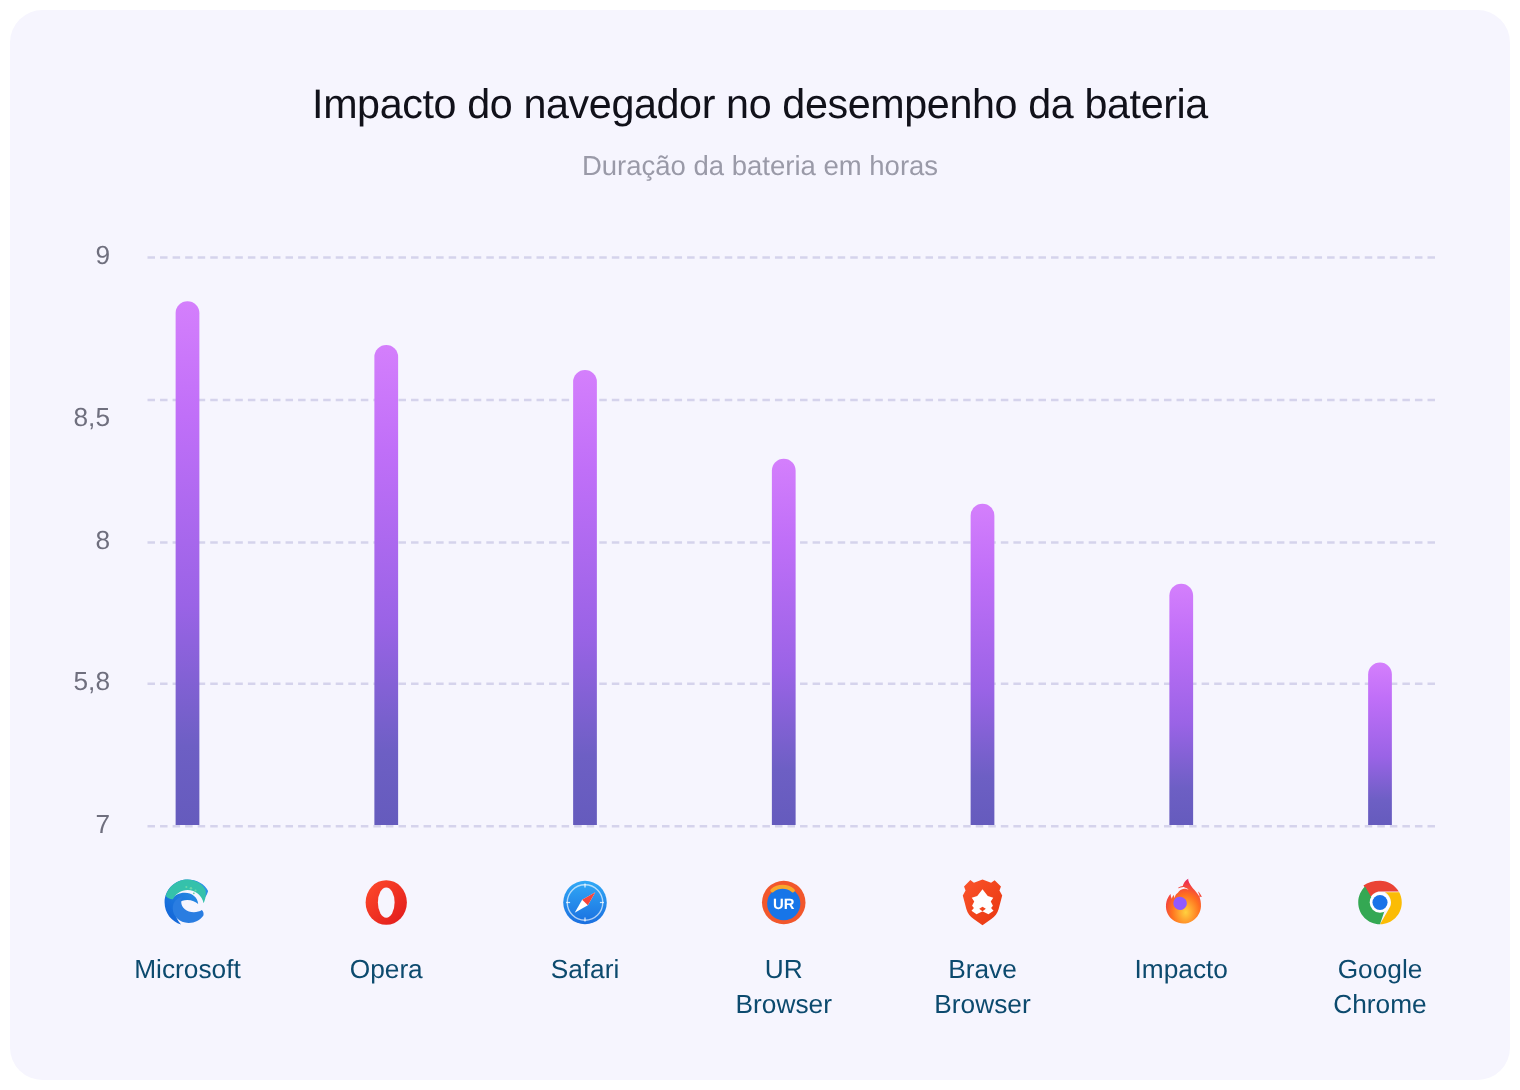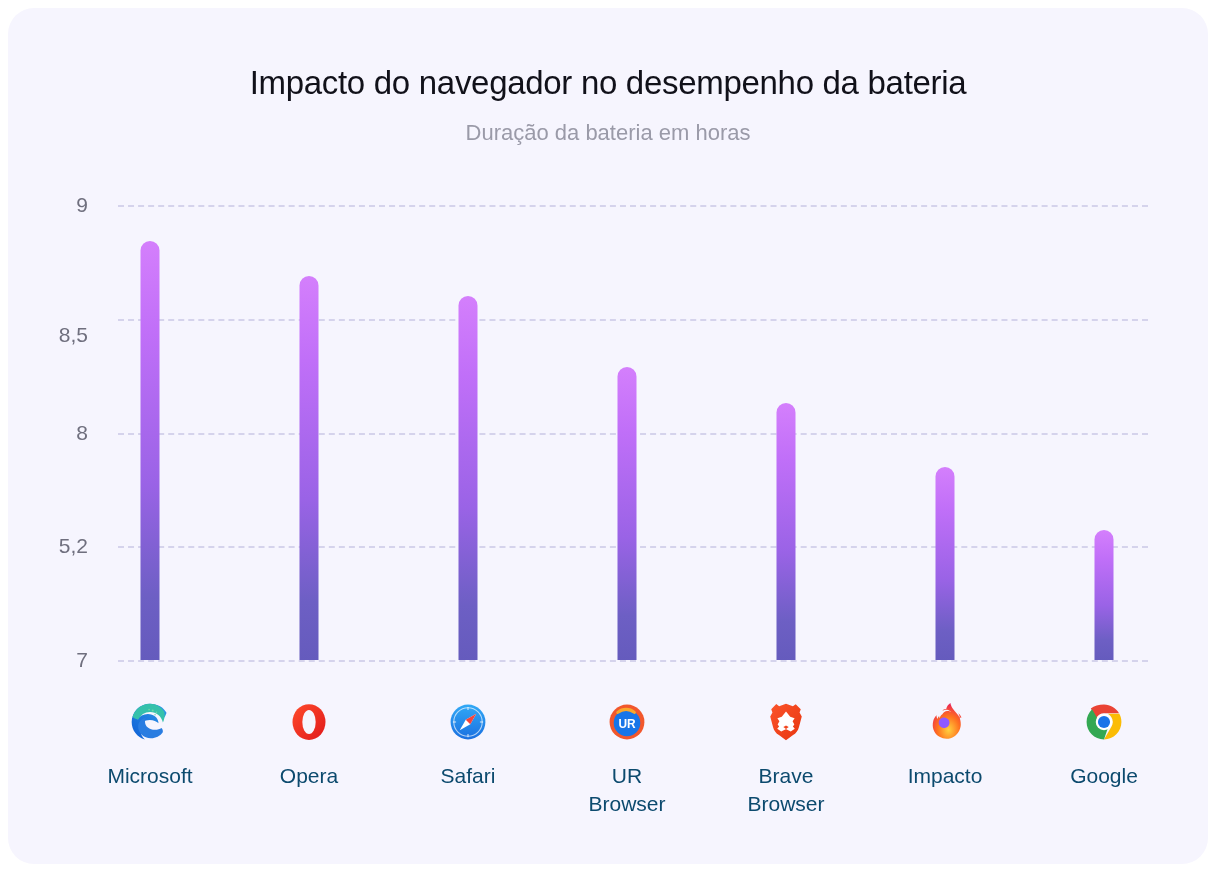--- a/index.html
+++ b/index.html
@@ -112,21 +112,21 @@
 
   <div id="plot">
 
   <div class="gridline" style="top: 197px;"></div>
       <div class="ytick" style="top: 197px;">9</div>
       <div class="gridline" style="top: 310.75px;"></div>
       <div class="ytick" style="top: 327px;">8,5</div>
       <div class="gridline" style="top: 424.5px;"></div>
       <div class="ytick" style="top: 424.5px;">8</div>
       <div class="gridline" style="top: 538.25px;"></div>
-      <div class="ytick" style="top: 538.25px;">5,2</div>
+      <div class="ytick" style="top: 538.25px;">5,8</div>
       <div class="gridline" style="top: 652px;"></div>
       <div class="ytick" style="top: 652px;">7</div>
       <div class="bar" title="Microsoft Edge: 8,84" style="left: 142px; top: 233.4px; height: 418.6px;"></div>
       <div class="bar" title="Opera: 8,69" style="left: 301px; top: 267.525px; height: 384.475px;"></div>
       <div class="bar" title="Safari: 8,6" style="left: 460px; top: 288px; height: 364px;"></div>
       <div class="bar" title="UR Browser: 8,29" style="left: 619px; top: 358.525px; height: 293.475px;"></div>
       <div class="bar" title="Brave Browser: 8,13" style="left: 778px; top: 394.925px; height: 257.075px;"></div>
       <div class="bar" title="Firefox: 7,85" style="left: 937px; top: 458.625px; height: 193.375px;"></div>
       <div class="bar" title="Google Chrome: 7,57" style="left: 1096px; top: 522.325px; height: 129.675px;"></div>
       <div class="icon-wrap" style="left: 142px;">
@@ -243,16 +243,17 @@
     <svg viewBox="0 0 48 48">
       <path fill="#ea4335" d="M24 5c7 0 13.1 3.8 16.4 9.5H24c-3.6 0-6.7 2.1-8.2 5.2L9.6 9.2C13.1 6.6 18.4 5 24 5z"></path>
       <path fill="#fbbc05" d="M40.4 14.5C42.1 17.3 43 20.5 43 24c0 10.5-8.5 19-19 19l8.2-14.2c.9-1.4 1.4-3 1.4-4.8 0-3.9-2.2-7.2-5.4-9h12.2z"></path>
       <path fill="#34a853" d="M24 43C13.5 43 5 34.5 5 24c0-5.5 2.3-10.4 6-13.9l8.2 14.2c1.5 3 4.6 5.2 8.8 5.2h.6L24 43z"></path>
       <circle cx="24" cy="24" r="9" fill="#ffffff"></circle>
       <circle cx="24" cy="24" r="6.6" fill="#1a73e8"></circle>
     </svg>
       </div>
       <div class="xlabel" style="left: 1096px;">
         <div>Google</div>
+        <div>Chrome</div>
       </div>
     </div>
 
 </div>
 
 </body></html>

